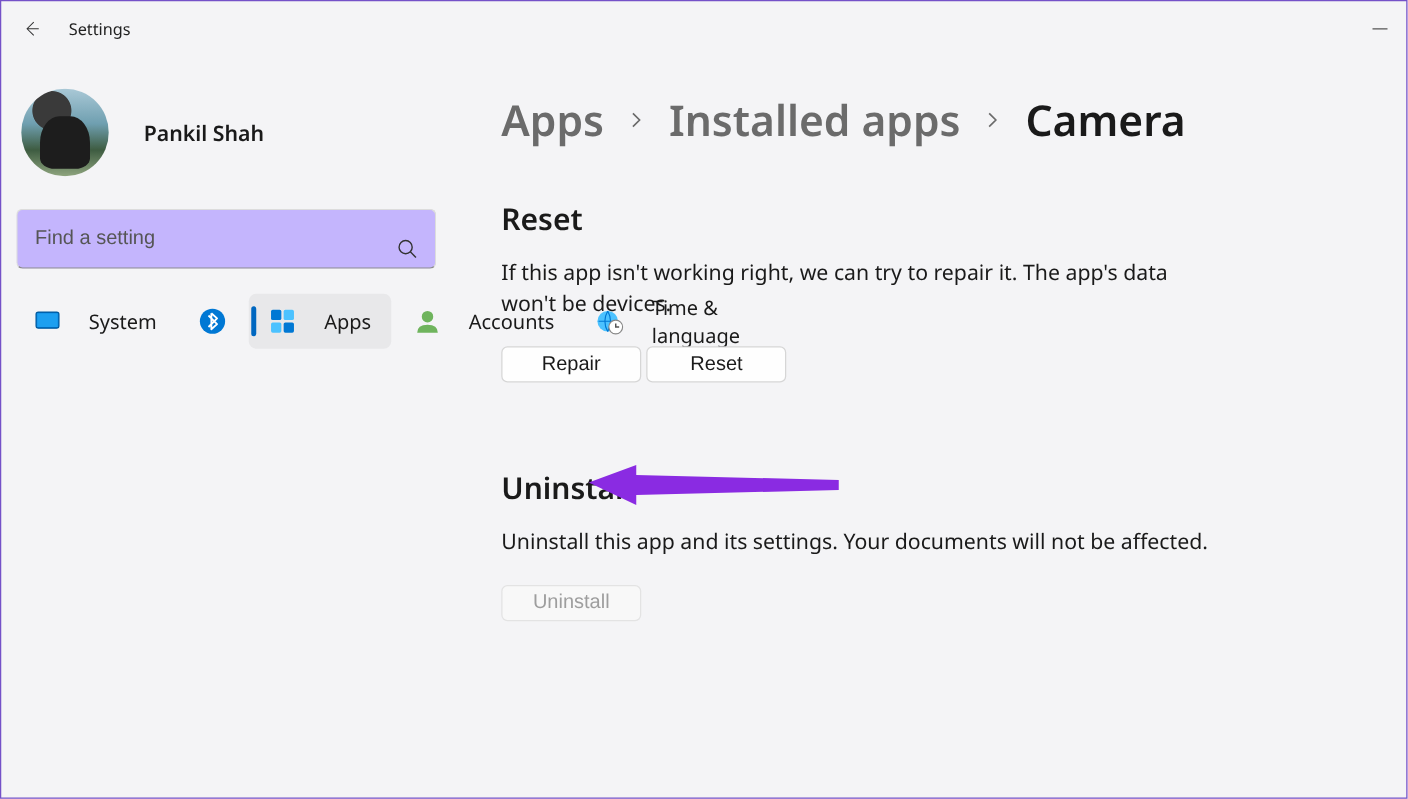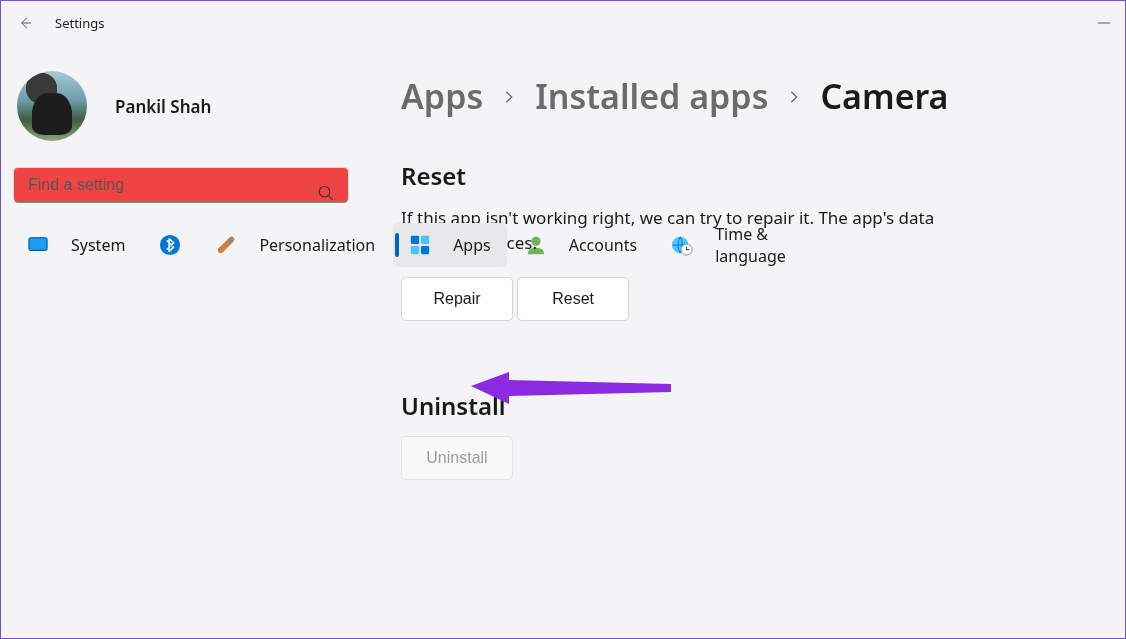--- a/index.html
+++ b/index.html
@@ -38,22 +38,22 @@
     position:relative; overflow:hidden;
   }
   .avatar::after {
     content:""; position:absolute; top:32%; left:22%; width:56%; height:60%;
     background:#1d1d1d; border-radius:40% 40% 30% 30% / 50% 50% 20% 20%;
   }
   .profile-name { font-size: 17px; font-weight:600; color:#1a1a1a; }
 
   .search-wrap { padding: 0 2px 20px 2px; position:relative; }
   .search-input {
-    width: 100%; height: 36px; border:1px solid #dcdcdc; border-bottom:1.5px solid #8a8a8a;
-    border-radius: 5px; background:#ef4444; padding: 0 44px 0 14px; font-size:16px; color:#333;
+    width: 100%; height: 48px; border:1px solid #dcdcdc; border-bottom:1.5px solid #8a8a8a;
+    border-radius: 5px; background:#c4b5fd; padding: 0 44px 0 14px; font-size:16px; color:#333;
   }
   .search-input::placeholder { color:#555; }
   .search-icon { position:absolute; right:16px; top:50%; transform:translateY(-60%); width:18px; height:18px; }
   .search-icon svg { width:18px; height:18px; stroke:#333; fill:none; stroke-width:1.5; }
 
   .nav { display:flex; flex-direction:row; gap:2px; }
   .nav-item {
     display:flex; align-items:center; gap:22px; height:44px; padding:0 16px;
     border-radius:6px; cursor:pointer; font-size:16px; color:#1a1a1a;
   }
@@ -69,21 +69,21 @@
   .breadcrumb { display:flex; align-items:center; gap:18px; font-size:34px; font-weight:600; margin-bottom:40px; }
   .breadcrumb .crumb { color:#6b6b6b; cursor:pointer; }
   .breadcrumb .crumb.current { color:#1a1a1a; cursor:default; }
   .breadcrumb .chev { color:#6b6b6b; font-size:22px; }
   .breadcrumb .chev svg { width:16px; height:16px; stroke:#6b6b6b; fill:none; stroke-width:2; }
 
   .section-title { font-size:24px; font-weight:600; margin-bottom:14px; }
   .section-desc { font-size:17px; color:#1a1a1a; max-width:600px; line-height:1.45; margin-bottom:22px; }
   .btn {
     display:inline-flex; align-items:center; justify-content:center;
-    min-width:112px; height:44px; padding:0 22px; border:1px solid #d6d6d6; border-radius:5px;
+    min-width:112px; height:29px; padding:0 22px; border:1px solid #d6d6d6; border-radius:5px;
     background:#fefefe; font-size:16px; color:#1a1a1a; cursor:pointer; margin-bottom:30px;
   }
   .btn.disabled { color:#9e9e9e; border-color:#e3e3e3; background:#f8f8f8; cursor:default; }
   .section-gap { height:38px; }
 
   .arrow-annot { position:absolute; left:470px; top:369px; pointer-events:none; }
   .arrow-annot svg { overflow:visible; }
 </style>
 </head>
 <body>
@@ -137,29 +137,20 @@
       <div class="nav-item">
         <span class="nav-icon">
           <svg viewBox="0 0 24 24">
               <circle cx="12" cy="12" r="11" fill="#0078d4"></circle>
               <path d="M11 5v14l5-4.5L8.5 7M11 5l5 4.5L8.5 17" stroke="#fff" stroke-width="1.6" fill="none" stroke-linejoin="round"></path>
             </svg>
         </span>
       </div>
 
 
-      <div class="nav-item">
-        <span class="nav-icon">
-          <svg viewBox="0 0 24 24">
-              <path d="M4 20 Q2 16 6 14 L16 4 Q18 2 20 4 Q22 6 20 8 L10 18 Q8 22 4 20" fill="#d08040" stroke="#a06030" stroke-width="0.5"></path>
-              <path d="M15 5 L19 9" stroke="#888" stroke-width="3"></path>
-            </svg>
-        </span>
-        <span>Personalization</span>
-      </div>
 
       <div class="nav-item active">
         <span class="nav-icon">
           <svg viewBox="0 0 24 24">
               <rect x="2" y="2" width="9" height="9" rx="1.5" fill="#0078d4"></rect>
               <rect x="13" y="2" width="9" height="9" rx="1.5" fill="#4cc2ff"></rect>
               <rect x="2" y="13" width="9" height="9" rx="1.5" fill="#4cc2ff"></rect>
               <rect x="13" y="13" width="9" height="9" rx="1.5" fill="#0078d4"></rect>
             </svg>
         </span>
@@ -207,20 +198,21 @@
 
     <div class="section-title">Reset</div>
     <div class="section-desc" style="max-width:540px;">If this app isn't working right, we can try to repair it. The app's data won't be devices.</div>
     <button class="btn">Repair</button>
 
     <button class="btn" style="margin-bottom:0;">Reset</button>
 
     <div class="section-gap"></div>
 
     <div class="section-title">Uninstall</div>
+    <div class="section-desc">Uninstall this app and its settings. Your documents will not be affected.</div>
     <button class="btn disabled">Uninstall</button>
   </div>
 </div>
 
 <div class="arrow-annot">
   <svg width="220" height="40">
     <defs>
       <linearGradient id="g" x1="0" x2="1">
           <stop offset="0" stop-color="#8a2be2"></stop>
           <stop offset="1" stop-color="#8a2be2"></stop>

